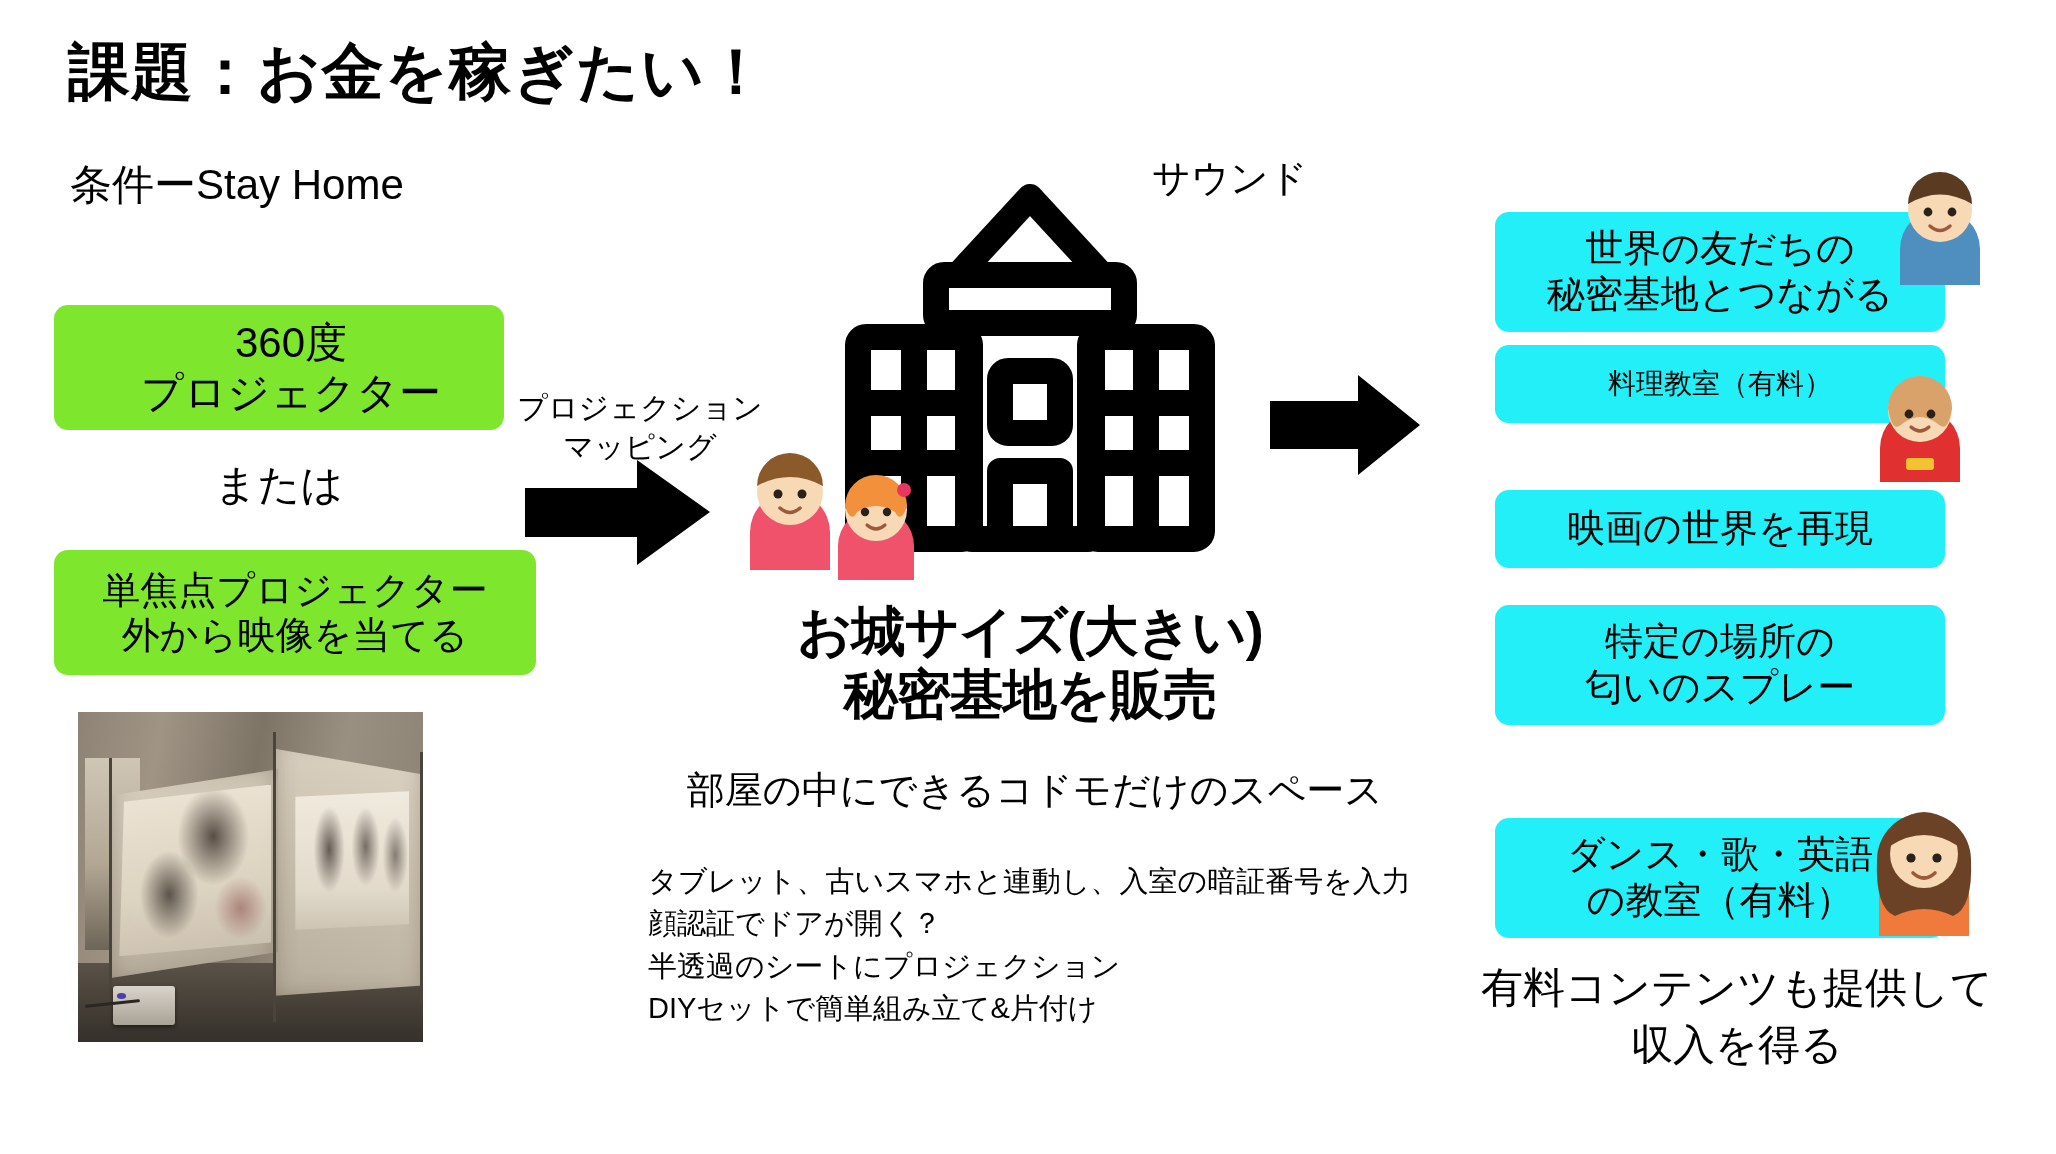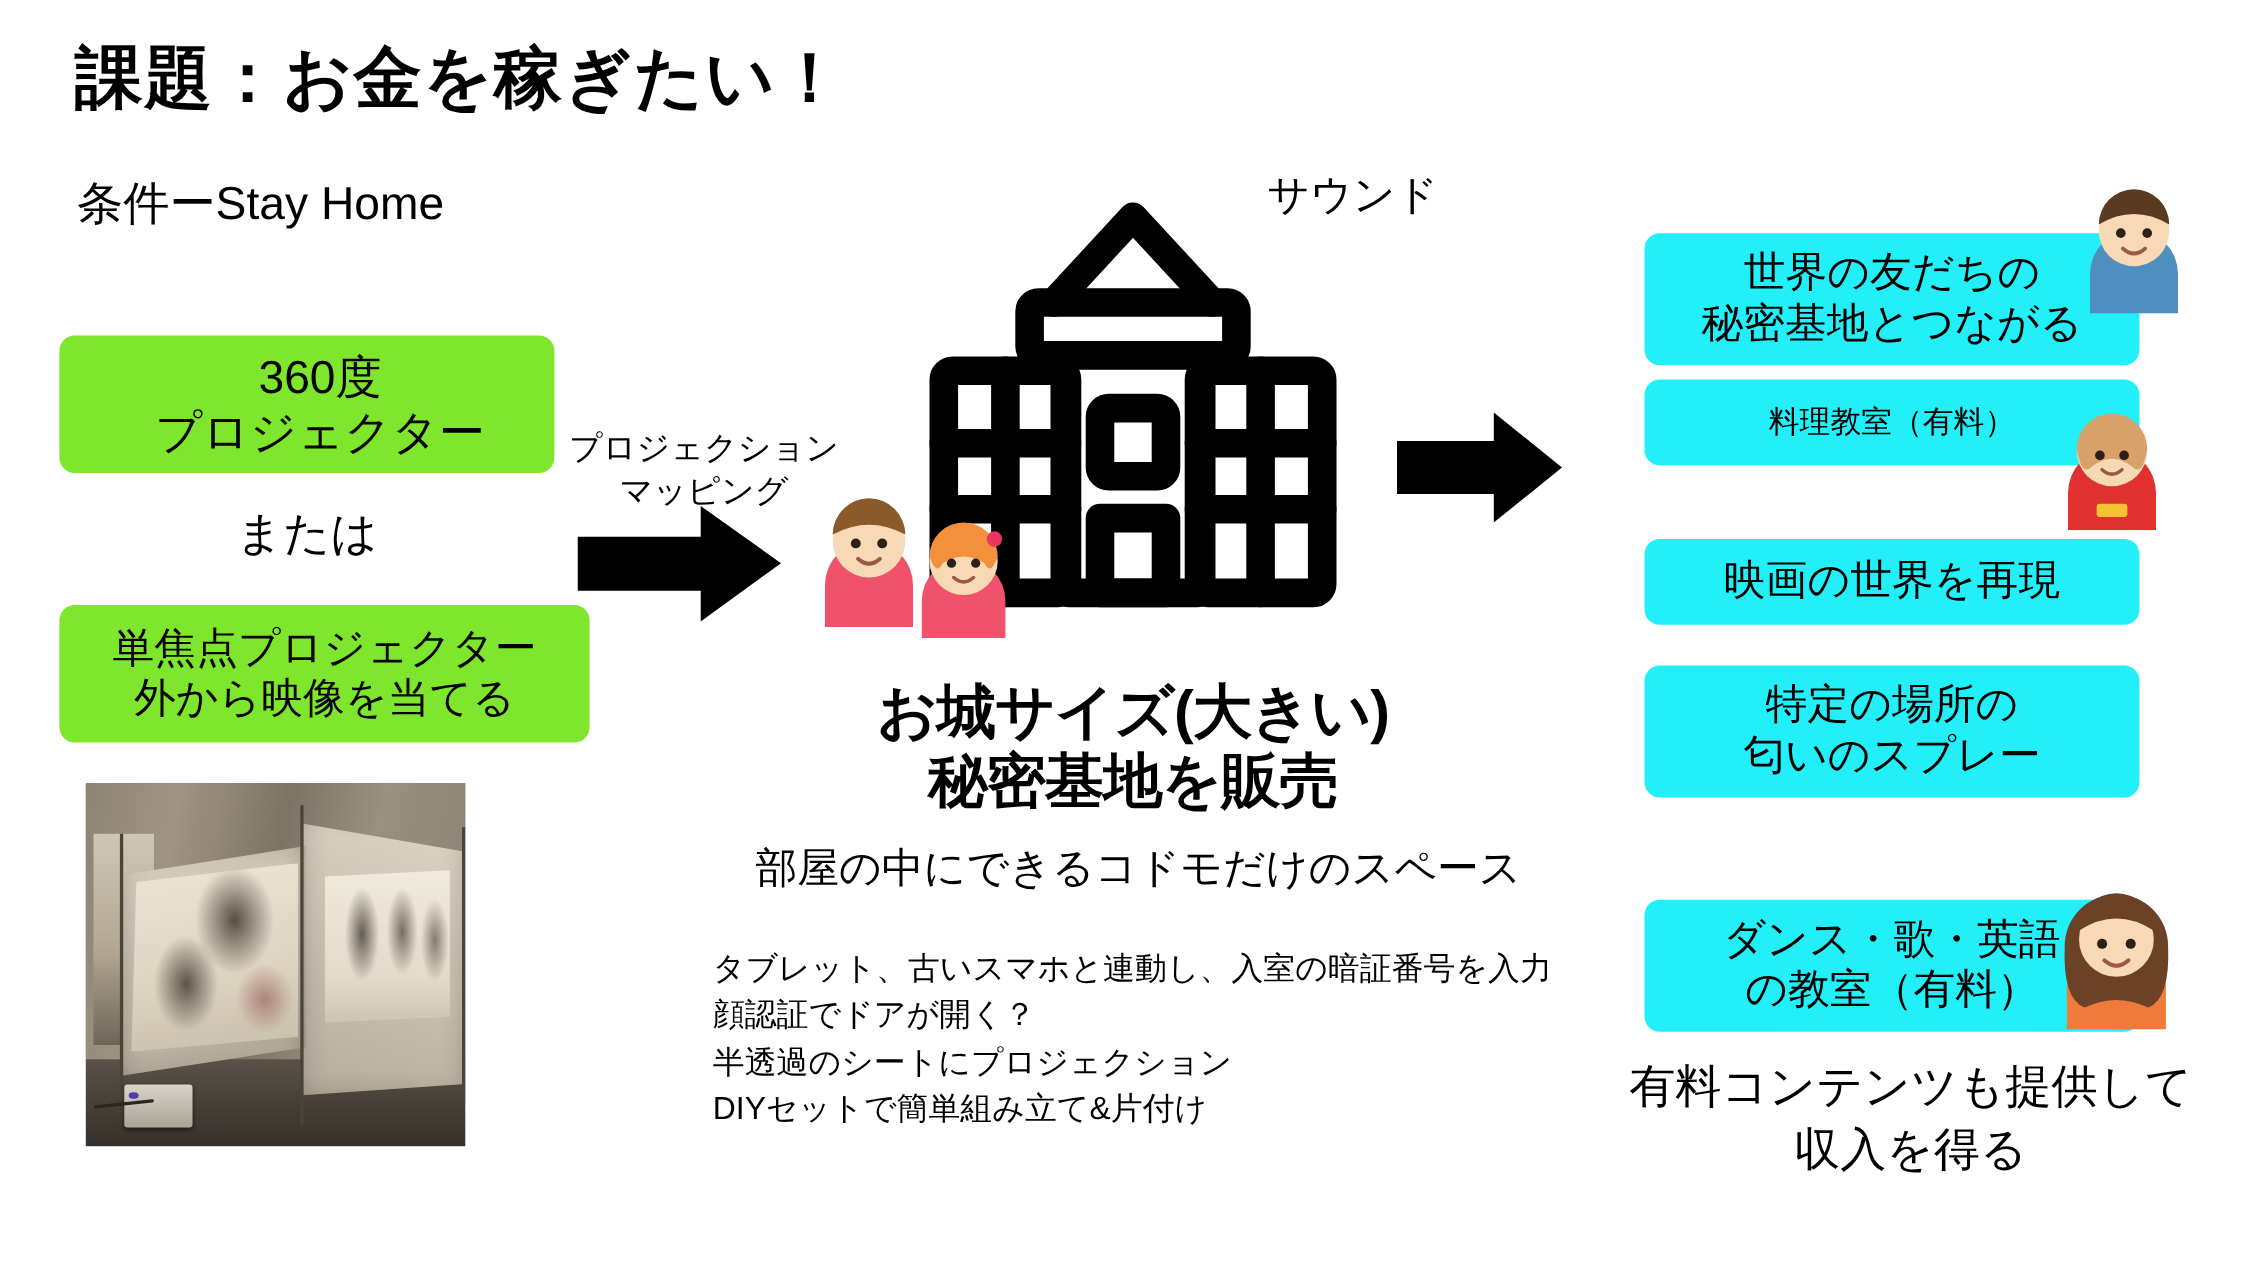--- a/index.html
+++ b/index.html
@@ -216,21 +216,21 @@
 <svg class="abs" id="kid-girl-center" viewBox="0 0 92 118">
   <path d="M8 118 v-34 a38 38 0 0 1 76 0 v34 z" fill="#F0526B"></path>
   <circle cx="46" cy="48" r="31" fill="#F7D9B6"></circle>
   <path d="M15 44 a31 31 0 0 1 62 0 q-6 18 -12 6 q-19 -12 -38 0 q-6 12 -12 -6 z" fill="#F2903C"></path>
   <circle cx="35" cy="50" r="4.2" fill="#2b2119"></circle>
   <circle cx="57" cy="50" r="4.2" fill="#2b2119"></circle>
   <path d="M37 63 q9 8 18 0" stroke="#9c5a3c" stroke-width="3.2" fill="none" stroke-linecap="round"></path>
   <circle cx="74" cy="28" r="7" fill="#E8365E"></circle>
 </svg>
 
-<div class="abs" id="center-headline" style="white-space:pre-line;margin-top:16px;">お城サイズ(大きい)
+<div class="abs" id="center-headline" style="white-space:pre-line;">お城サイズ(大きい)
 秘密基地を販売</div>
 
 <div class="abs" id="center-subtitle">部屋の中にできるコドモだけのスペース</div>
 
 <div class="abs" id="center-body">
   <div>タブレット、古いスマホと連動し、入室の暗証番号を入力</div>
   <div>顔認証でドアが開く？</div>
   <div>半透過のシートにプロジェクション</div>
   <div>DIYセットで簡単組み立て&amp;片付け</div>
 </div>

